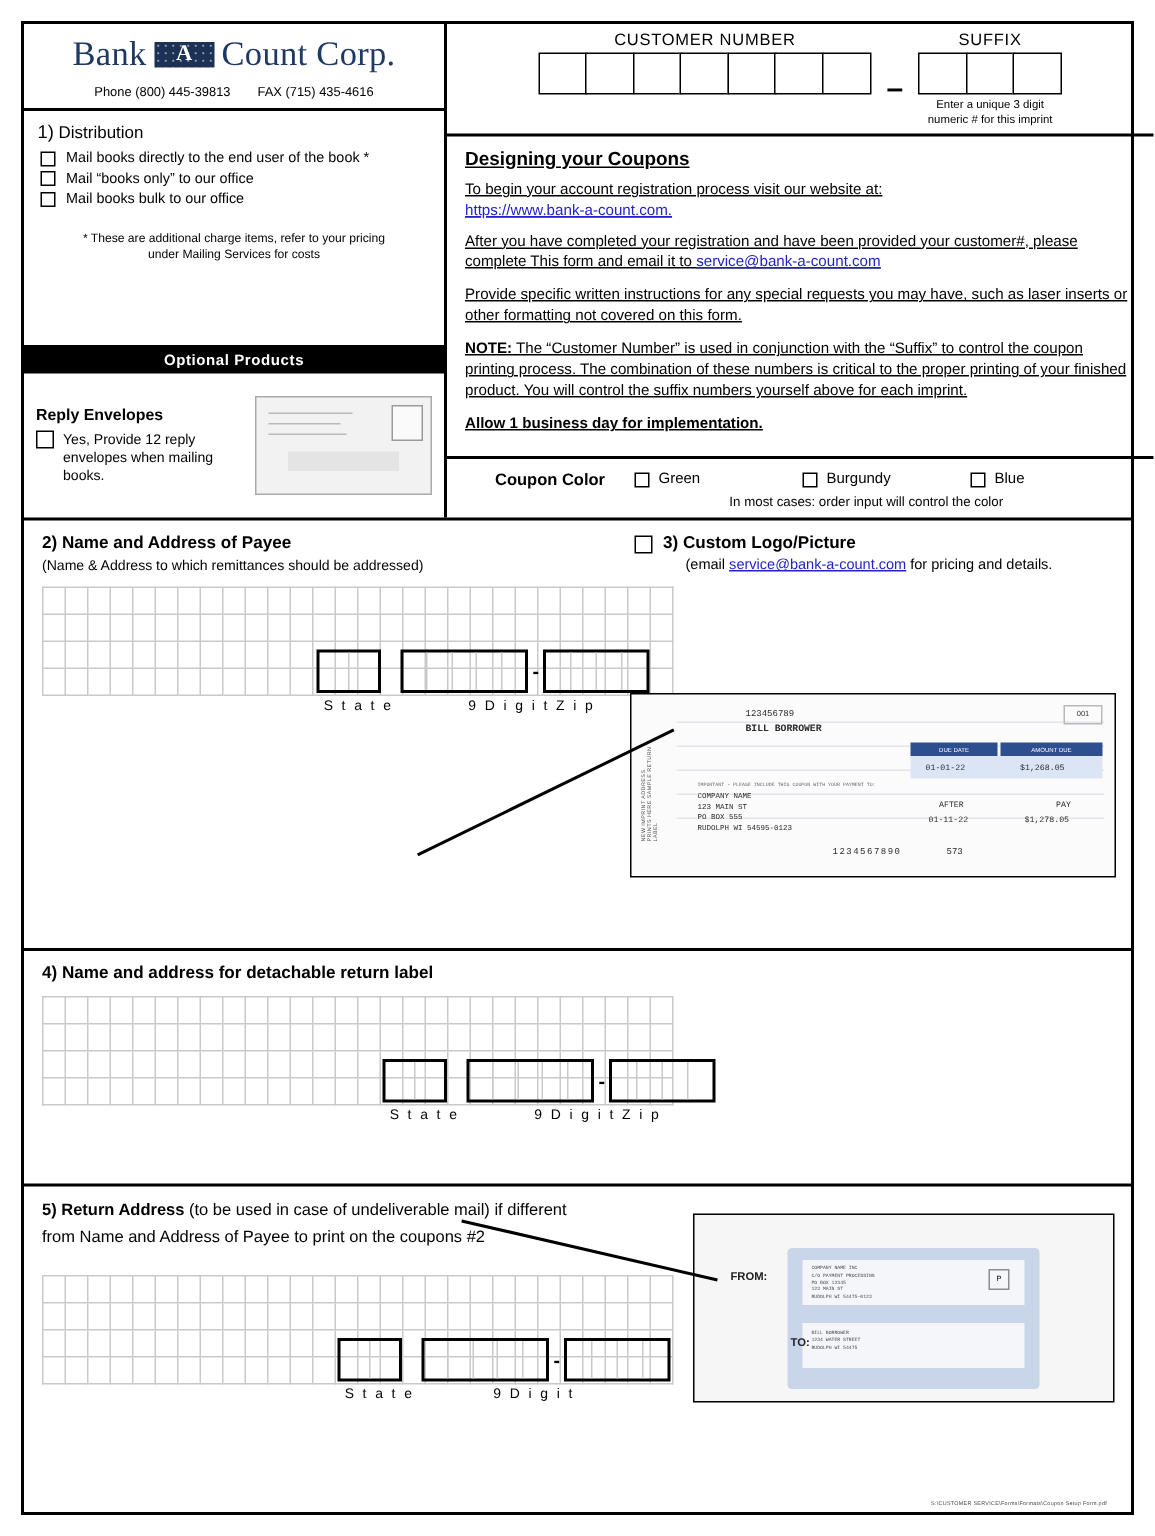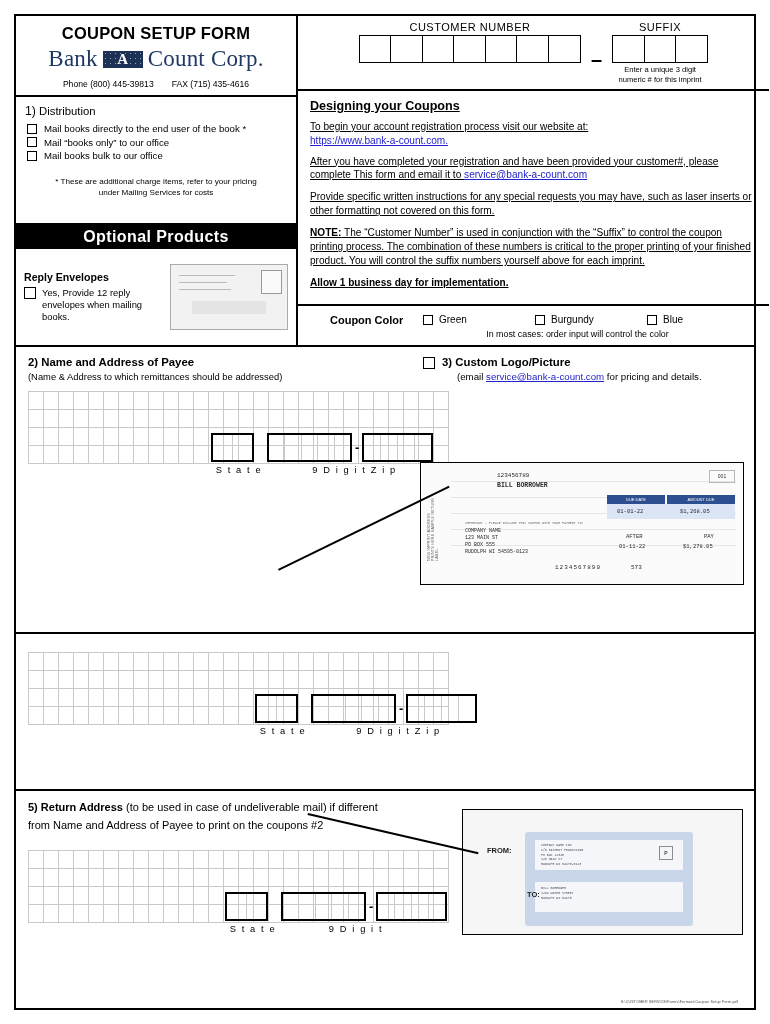--- a/index.html
+++ b/index.html
@@ -26,21 +26,21 @@
 
   .distbox{padding:7px 9px 3px 9px;border-bottom:2px solid #000;flex:1;}
   .sec-h{font-weight:normal;font-size:11.3px;margin-bottom:5px;}
   .sec-h .num{font-size:12.3px;}
   .ckline{display:flex;align-items:center;gap:7px;margin:2.5px 0 2.5px 2px;font-size:9.6px;}
   .cb{width:10px;height:10px;border:1.4px solid #000;box-sizing:border-box;background:#fff;flex:none;}
   .cb.lg{width:12px;height:12px;}
   .footnote{font-size:8.1px;line-height:1.35;text-align:center;margin:16px 8px 4px 8px;}
   .footnote .st{margin-right:2px;}
 
-  .optbar{background:#000;color:#fff;font-weight:bold;font-size:16px;text-align:center;padding:3px 0;letter-spacing:.4px;}
+  .optbar{background:#000;color:#fff;font-weight:bold;font-size:10px;text-align:center;padding:3px 0;letter-spacing:.4px;}
   .optbody{padding:8px 8px;display:flex;align-items:center;gap:8px;min-height:80px;}
   .optleft{width:140px;}
   .reply-h{font-weight:bold;font-size:10.6px;margin-bottom:4px;}
   .reply-l{font-size:9.4px;line-height:1.3;}
   .reply-row{display:flex;gap:6px;align-items:flex-start;}
   .envimg{width:118px;height:64px;border:1px solid #aaa;background:#f2f2f2;position:relative;overflow:hidden;}
   .envimg .ln{position:absolute;height:1px;background:#b9b9b9;}
   .envimg .stampbox{position:absolute;right:5px;top:5px;width:19px;height:22px;border:1px solid #9a9a9a;background:#fafafa;}
   .envimg .blur{position:absolute;left:18%;top:56%;width:64%;height:20%;background:#e4e4e4;}
 
@@ -116,21 +116,20 @@
 <body>
 
 <div class="page">
 <div class="outer">
 
   <div class="topband">
 
     <div class="topleft">
 
       <div class="brandbox">
-        <div class="formtitle">COUPON SETUP FORM</div>
         <div class="logo">
           <span class="lw">Bank</span>
           <span class="logomark">
             <span class="dots"></span>
             <span class="ltr">A</span>
           </span>
           <span class="lw">Count Corp.</span>
         </div>
         <div class="addr">
           <div class="r">
@@ -463,20 +462,24 @@
         <span class="cp-txt" style="left:262px;top:80px;font-size:5.5px;">$1,278.05</span>
 
         <span class="cp-txt" style="left:134px;top:101px;font-size:6px;letter-spacing:1px;">1234567890</span>
         <span class="cp-txt" style="left:210px;top:101px;font-size:6px;">573</span>
       </div>
     </div>
     <div class="pointer" style="left:262px;top:222px;width:190px;height:2px;transform:rotate(-26deg);"></div>
   </div>
 
   <div class="sec" style="height:138px;">
+    <div class="s2title">
+      <span>4)</span>
+      <span>Name and address for detachable return label</span>
+    </div>
 
     <div class="gridwrap">
       <table class="agrid">
         <tbody>
               <tr>
           <td style="width:14px"></td>
                 <td style="width:14px"></td>
                 <td style="width:14px"></td>
                 <td style="width:14px"></td>
                 <td style="width:14px"></td>

